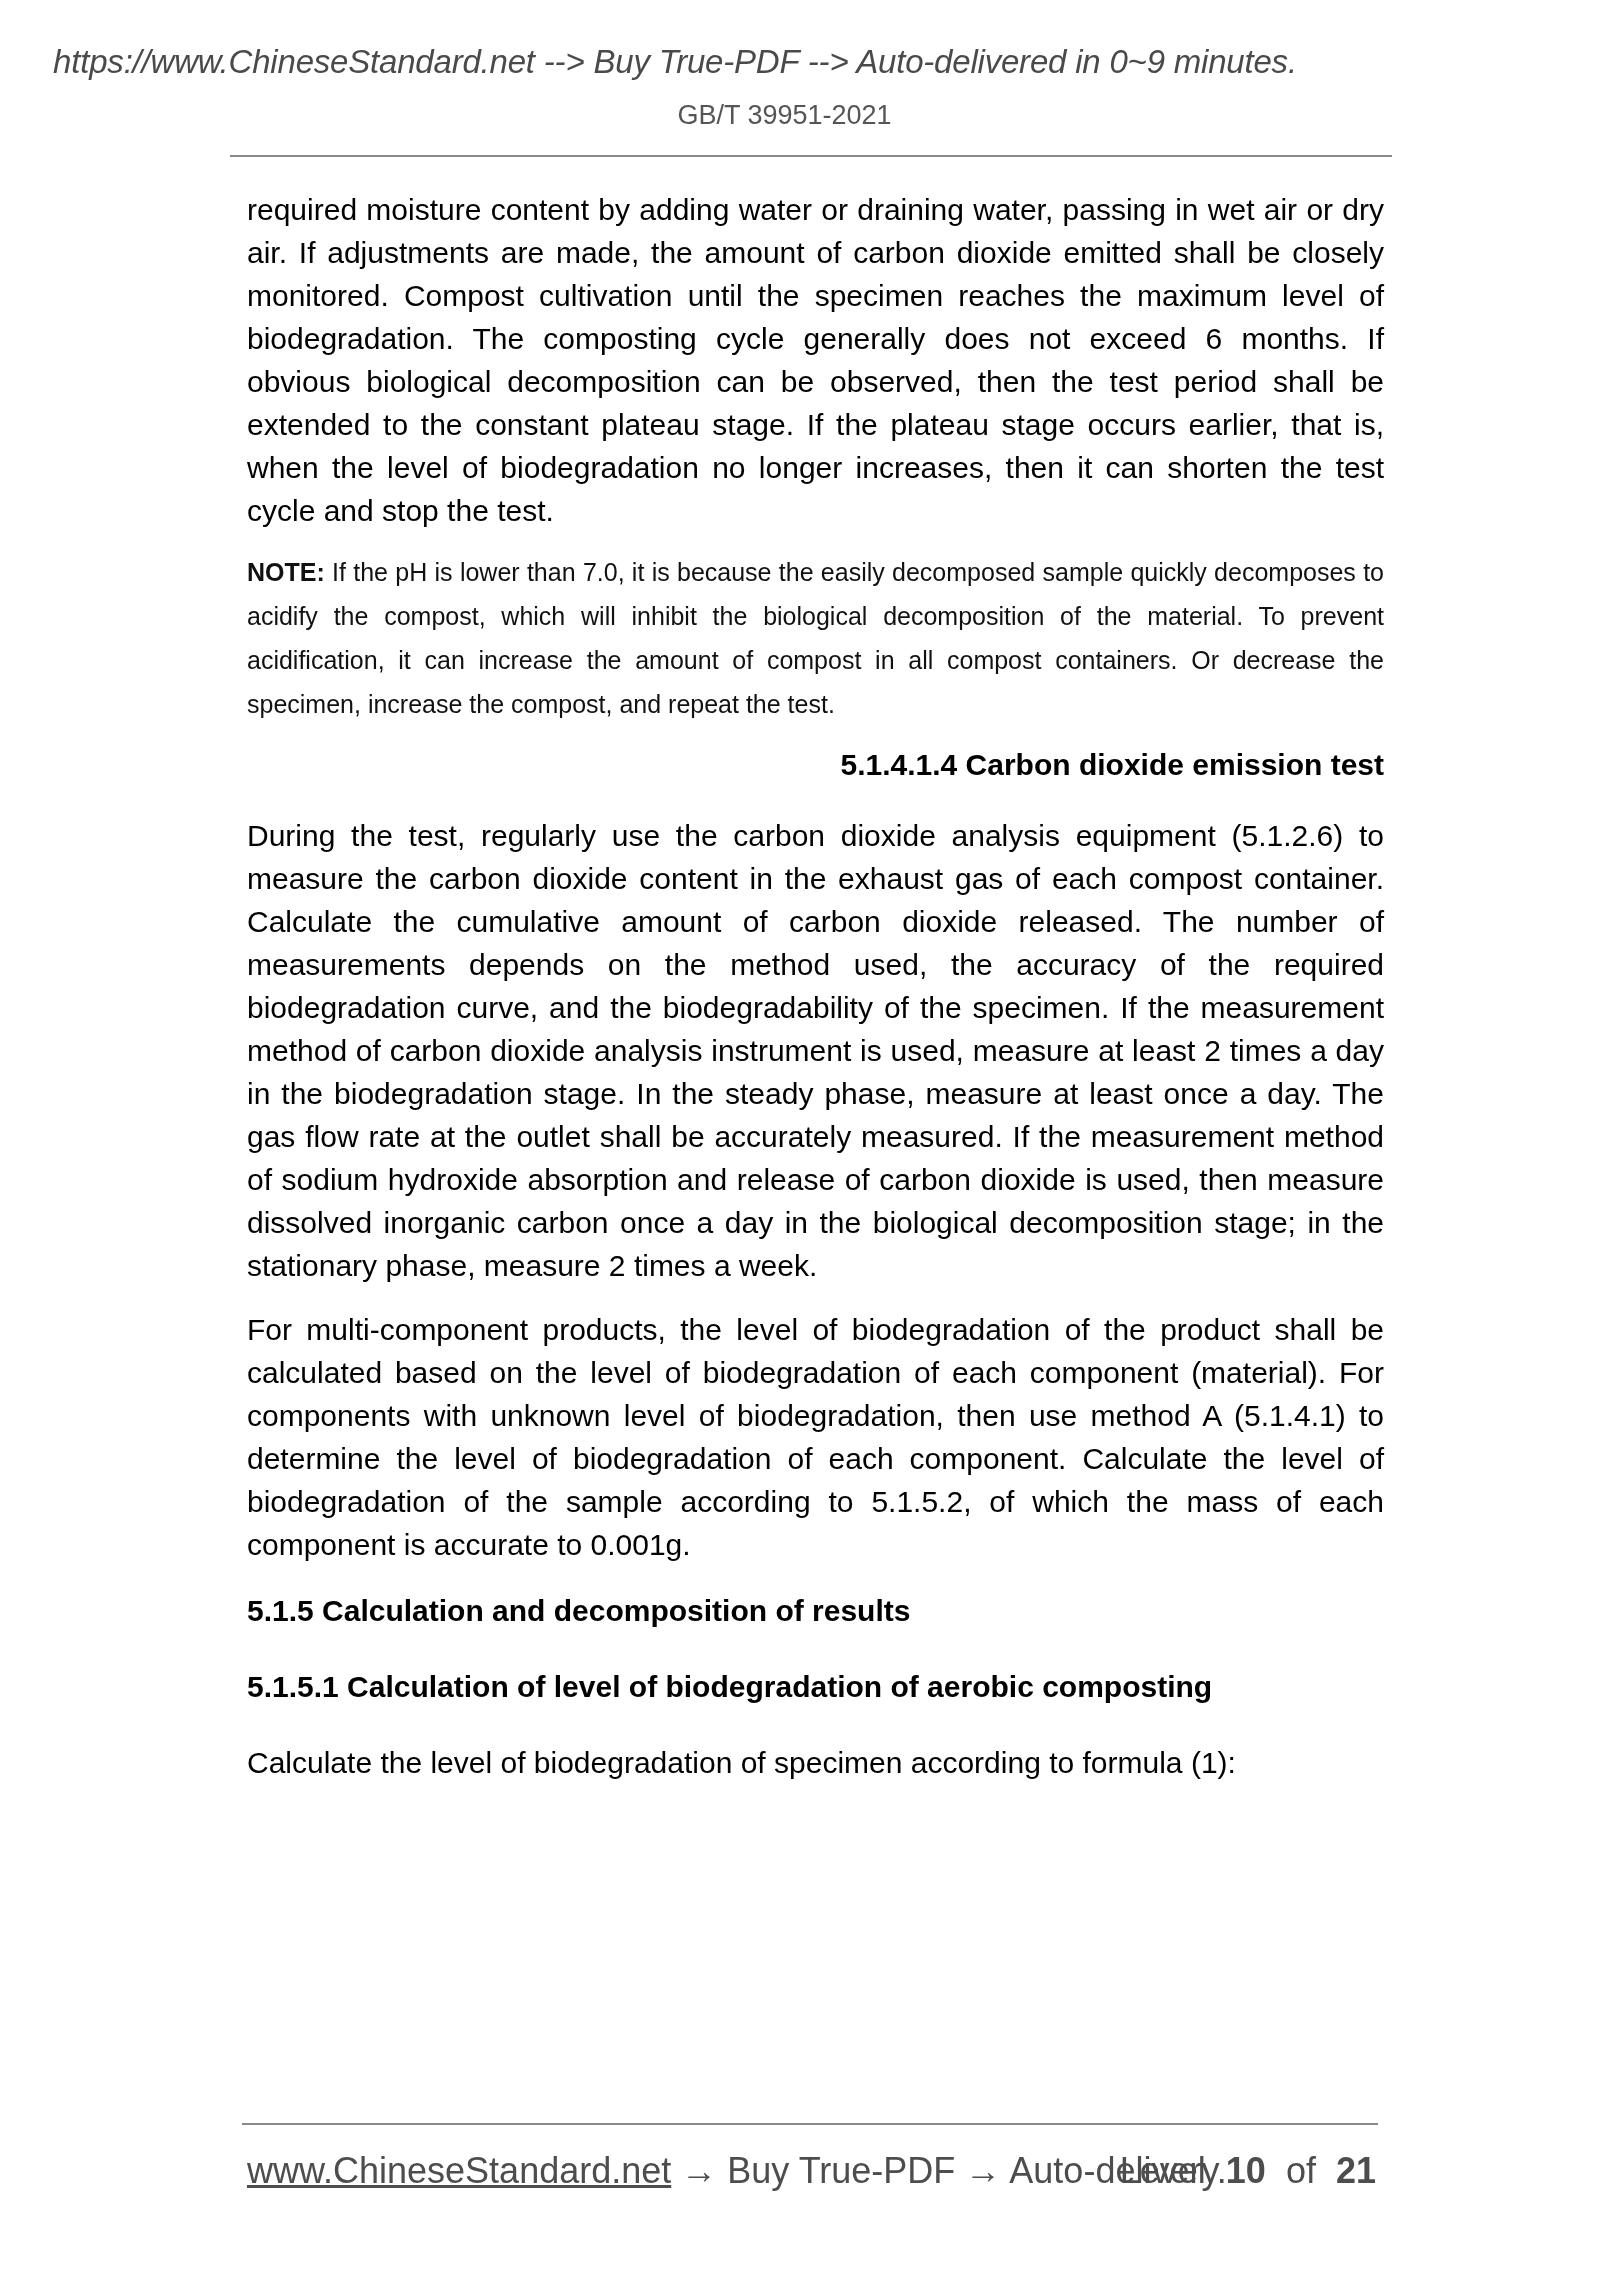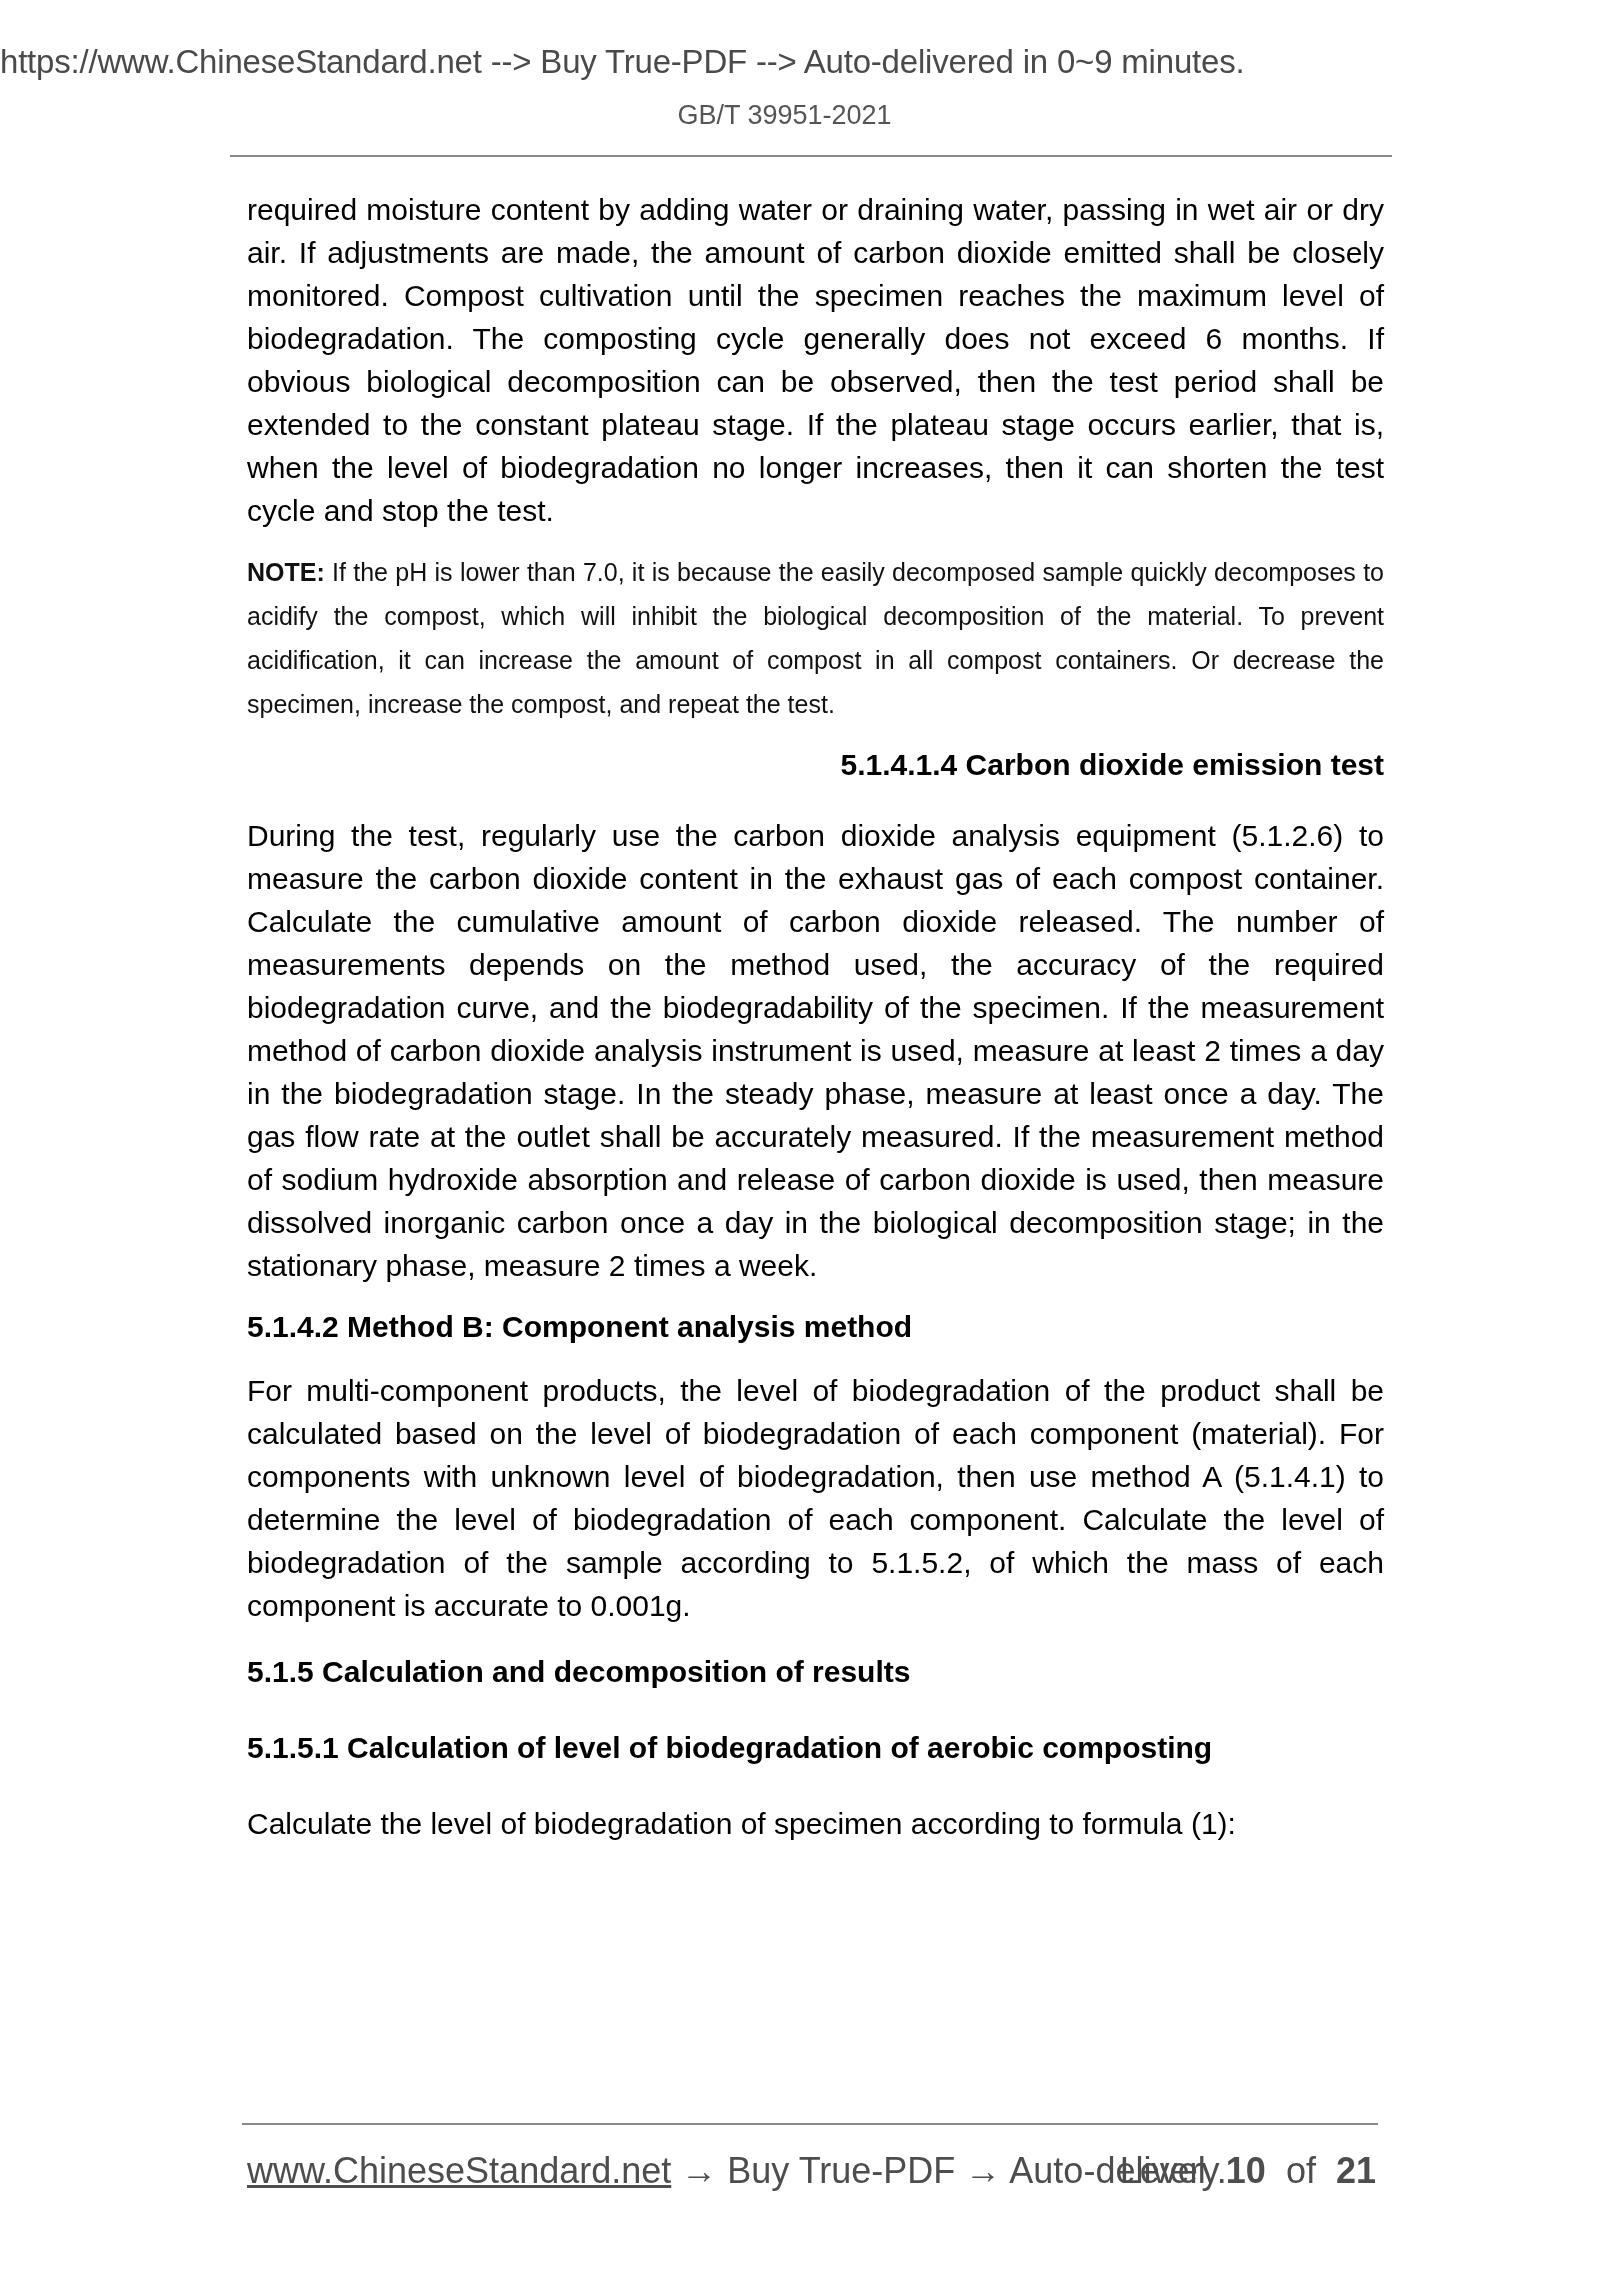--- a/index.html
+++ b/index.html
@@ -1,19 +1,19 @@
 <!DOCTYPE html>
 <html style="font-size:13.3px"><head>
 <meta charset="utf-8">
 <style>
   html, body { margin:0; padding:0; background:#ffffff; }
   body { width:1623px; height:2295px; position:relative; overflow:hidden;
          font-family:"Liberation Sans", sans-serif; color:#000; }
-  .hdr-url { position:absolute; left:0; width:1350px; top:43px; 
-             font-size:33px; color:#4a4a4a; letter-spacing:-0.2px; }
+  .hdr-url { position:absolute; left:0; width:1350px; top:43px; text-align:center;
+             font-size:33px; color:#4a4a4a; letter-spacing:-0.2px;font-style:italic; }
   .hdr-std { position:absolute; left:0; width:1569px; top:100px; text-align:center;
              font-size:27px; color:#555; }
   .hdr-line { position:absolute; left:230px; width:1162px; top:155px; height:1.7px; background:#8a8a8a; }
 
   .content { position:absolute; left:247px; width:1137px; top:188px; }
   .p { font-size:30px; line-height:43px; text-align:justify; margin:0; }
   .note { font-size:25px; line-height:44px; text-align:justify; margin:0; color:#111; }
   .note b { font-weight:bold; }
   .h { font-size:30px; font-weight:bold; margin:0; line-height:43px; }
 
@@ -32,21 +32,20 @@
 
 <div class="content">
   <p class="p">required moisture content by adding water or draining water, passing in wet air or dry air. If adjustments are made, the amount of carbon dioxide emitted shall be closely monitored. Compost cultivation until the specimen reaches the maximum level of biodegradation. The composting cycle generally does not exceed 6 months. If obvious biological decomposition can be observed, then the test period shall be extended to the constant plateau stage. If the plateau stage occurs earlier, that is, when the level of biodegradation no longer increases, then it can shorten the test cycle and stop the test.</p>
 
   <p class="note" style="margin-top:17.5px;"><b>NOTE:</b><span> If the pH is lower than 7.0, it is because the easily decomposed sample quickly decomposes to acidify the compost, which will inhibit the biological decomposition of the material. To prevent acidification, it can increase the amount of compost in all compost containers. Or decrease the specimen, increase the compost, and repeat the test.</span></p>
 
   <h3 class="h" style="margin-top:17.5px;text-align:right;">5.1.4.1.4 Carbon dioxide emission test</h3>
 
   <p class="p" style="margin-top:27.5px;">During the test, regularly use the carbon dioxide analysis equipment (5.1.2.6) to measure the carbon dioxide content in the exhaust gas of each compost container. Calculate the cumulative amount of carbon dioxide released. The number of measurements depends on the method used, the accuracy of the required biodegradation curve, and the biodegradability of the specimen. If the measurement method of carbon dioxide analysis instrument is used, measure at least 2 times a day in the biodegradation stage. In the steady phase, measure at least once a day. The gas flow rate at the outlet shall be accurately measured. If the measurement method of sodium hydroxide absorption and release of carbon dioxide is used, then measure dissolved inorganic carbon once a day in the biological decomposition stage; in the stationary phase, measure 2 times a week.</p>
 
-  <h3 class="h" style="margin-top:18.3px;">5.1.4.2 Method B: Component analysis method</h3>
 
   <p class="p" style="margin-top:21px;">For multi-component products, the level of biodegradation of the product shall be calculated based on the level of biodegradation of each component (material). For components with unknown level of biodegradation, then use method A (5.1.4.1) to determine the level of biodegradation of each component. Calculate the level of biodegradation of the sample according to 5.1.5.2, of which the mass of each component is accurate to 0.001g.</p>
 
   <h3 class="h" style="margin-top:23px;">5.1.5 Calculation and decomposition of results</h3>
   <h3 class="h" style="margin-top:33px;">5.1.5.1 Calculation of level of biodegradation of aerobic composting</h3>
   <p class="p" style="margin-top:33px;">Calculate the level of biodegradation of specimen according to formula (1):</p>
 </div>
 
 <div class="footer-line"></div>
 <div class="footer">

